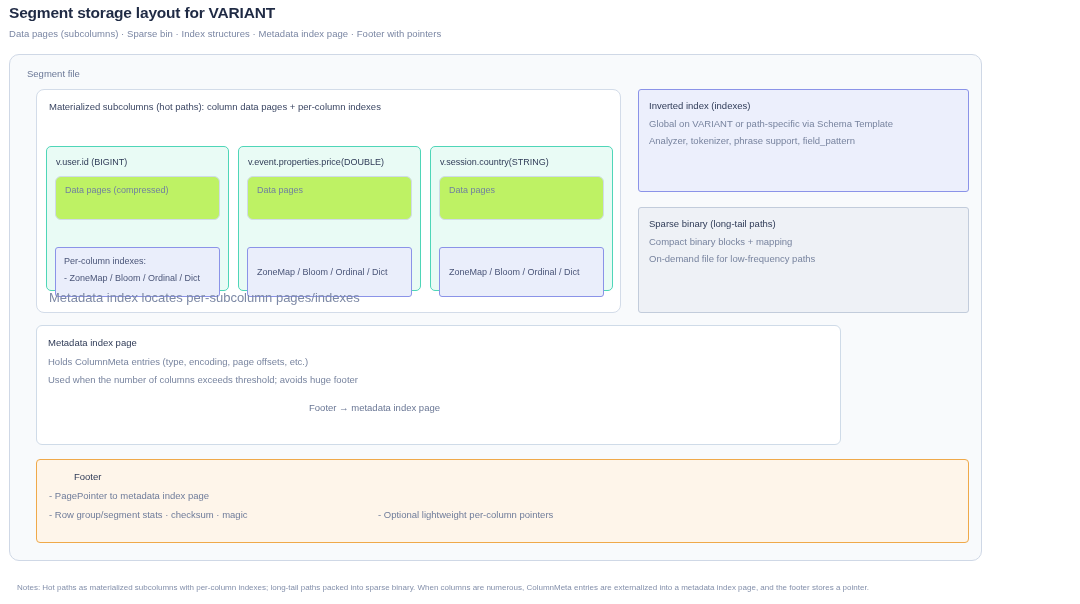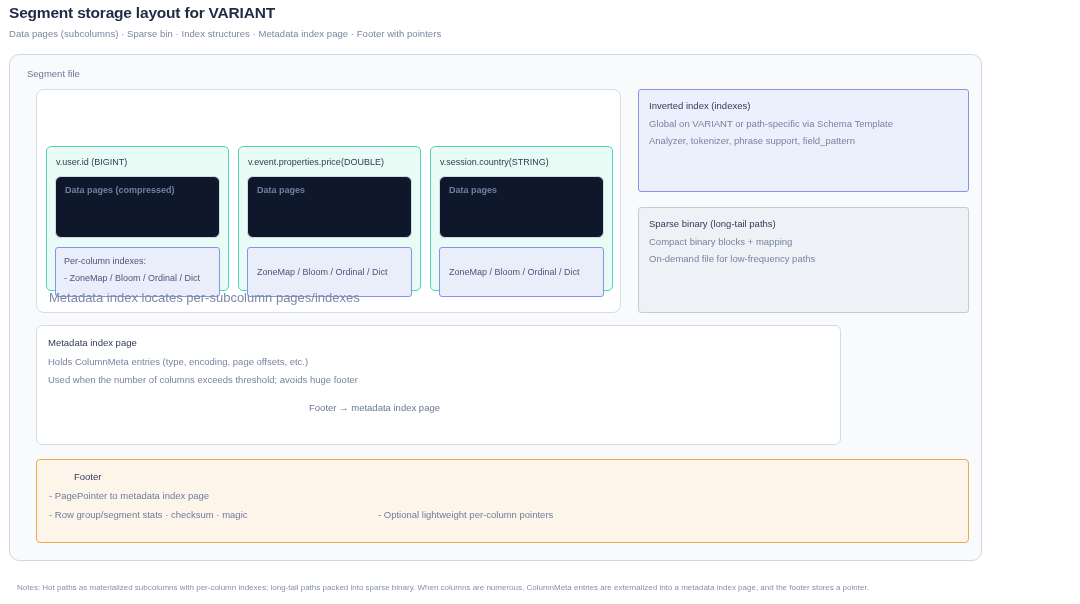--- a/index.html
+++ b/index.html
@@ -108,26 +108,25 @@
     top: 10px;
     font-size: 9px;
     color: #2f3b57;
     white-space: nowrap;
   }
   .data-pages-box {
     position: absolute;
     left: 8px;
     top: 29px;
     right: 8px;
-    height: 62px;
-    background: #0f172a;
+    height: 44px;
+    background: #bef264;
     border: 1px solid #cfdbe8;
     border-radius: 6px;
     box-sizing: border-box;
-    font-weight: bold;
   }
   .data-pages-label {
     position: absolute;
     left: 9px;
     top: 8px;
     font-size: 9px;
     color: #71809f;
   }
   .index-box {
     position: absolute;
@@ -310,20 +309,21 @@
 <body>
 
 <div class="page-title">Segment storage layout for VARIANT</div>
 <div class="page-subtitle">Data pages (subcolumns) · Sparse bin · Index structures · Metadata index page · Footer with pointers</div>
 
 <div class="segment-file">
 
   <div class="segment-file-label">Segment file</div>
 
   <div class="materialized-panel">
+    <div class="materialized-title">Materialized subcolumns (hot paths): column data pages + per-column indexes</div>
 
     <div class="columns-row">
 
       <div class="column-box">
         <div class="column-name">v.user.id (BIGINT)</div>
         <div class="data-pages-box">
           <div class="data-pages-label">Data pages (compressed)</div>
         </div>
         <div class="index-box multiline">
           <div class="index-line-1">Per-column indexes:</div>

